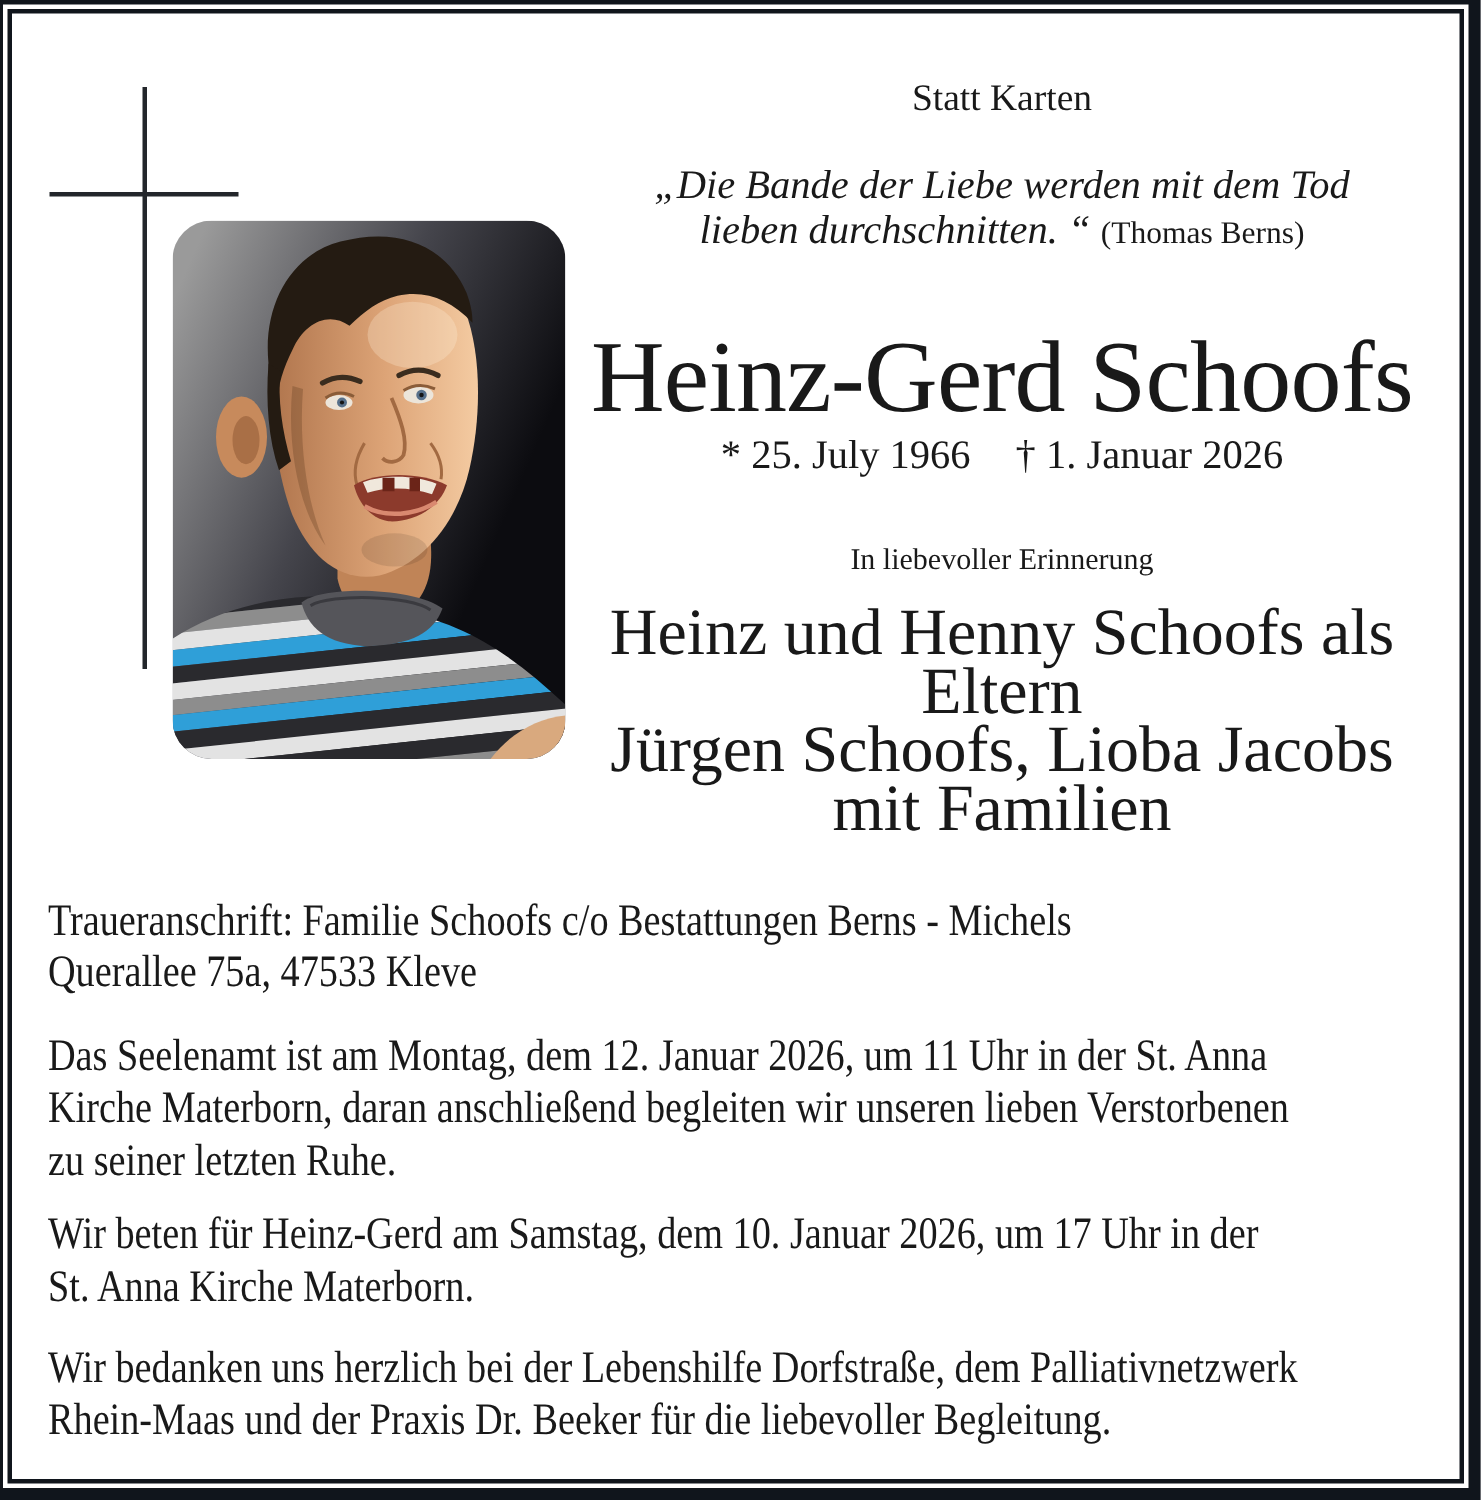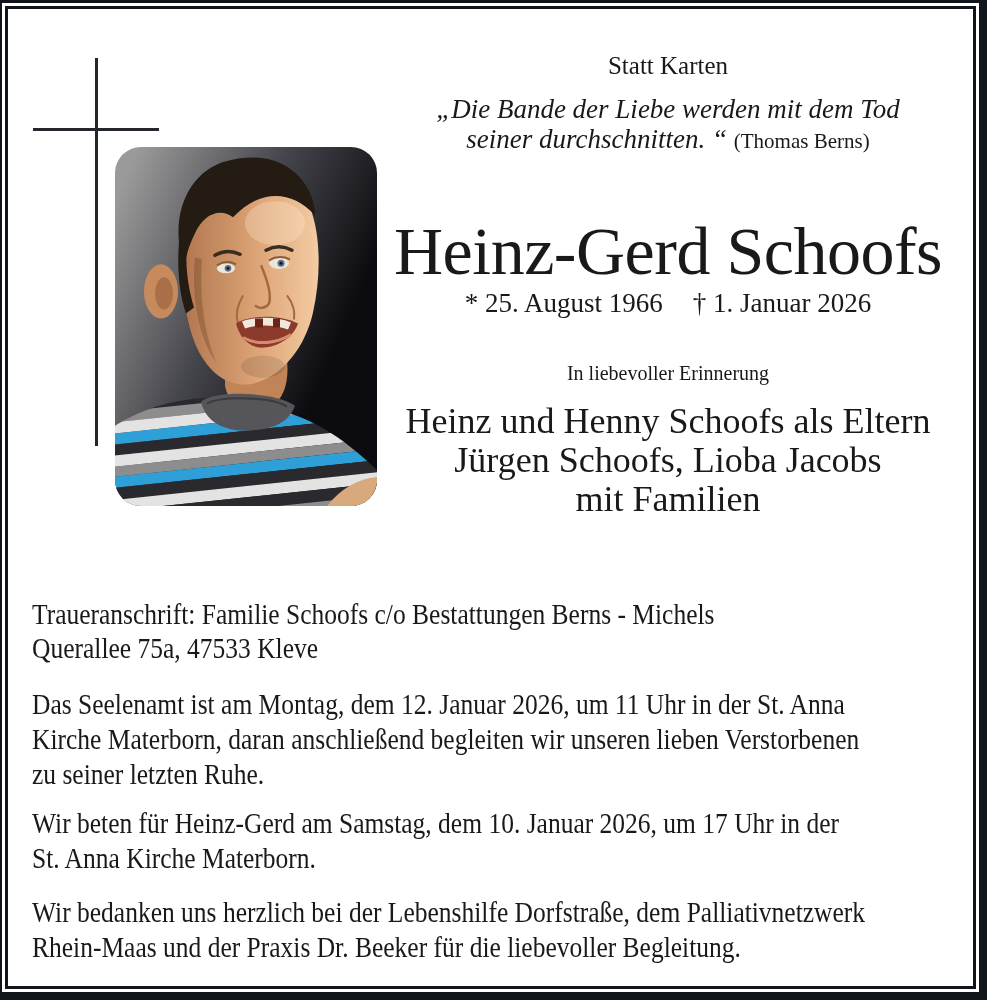--- a/index.html
+++ b/index.html
@@ -23,27 +23,27 @@
   .cross-h { position: absolute; left: 33px; top: 128px; width: 126px; height: 3px; background: #23262b; }
   
   .photo {
     position: absolute; left: 115px; top: 147px; width: 262px; height: 359px;
     border-radius: 26px; overflow: hidden;
   }
   .photo svg { display: block; width: 100%; height: 100%; }
   
   .hcol { position: absolute; left: 348px; width: 640px; text-align: center; }
   .statt { top: 40px; font-size: 25px; line-height: 30px; margin-top: 11px; }
-  .quote { top: 94px; font-size: 27px; line-height: 30px; font-style: italic; }
+  .quote { top: 108px; font-size: 27px; line-height: 30px; font-style: italic; }
   .quote .attr { font-style: normal; font-size: 21px; }
   .name { top: 218px; font-size: 68px; line-height: 66px; letter-spacing: -0.5px; }
   .dates { top: 287px; font-size: 27px; line-height: 32px; }
   .dates .birth { margin-right: 30px; }
   .memory { top: 358px; font-size: 20px; line-height: 30px; }
-  .mourners { top: 402px; font-size: 36px; line-height: 39px; }
+  .mourners { top: 402px; font-size: 44px; line-height: 39px; }
   
   .para {
     position: absolute; left: 32px; width: 1120px;
     font-size: 30px; line-height: 35px;
     transform: scaleX(0.85); transform-origin: left top;
     white-space: nowrap;
   }
   .p1 { top: 597px; line-height: 34px; }
   .p2 { top: 686px; }
   .p3 { top: 805px; }
@@ -140,27 +140,27 @@
       <path d="M128,190 C142,198 162,196 176,187" fill="none" stroke="#d98970" stroke-width="3"></path>
 
       <ellipse cx="148" cy="219" rx="22" ry="11" fill="rgba(0,0,0,0.10)"></ellipse>
     </svg>
   </div>
 
   <div class="hcol statt">Statt Karten</div>
 
   <div class="hcol quote">
     <div>„Die Bande der Liebe werden mit dem Tod</div>
-    <div><span>seiner durchschnitten. “</span> <span class="attr">(Thomas Berns)</span></div>
+    <div><span>lieben durchschnitten. “</span> <span class="attr">(Thomas Berns)</span></div>
   </div>
 
   <div class="hcol name">Heinz-Gerd Schoofs</div>
 
   <div class="hcol dates">
-    <span class="birth">* 25. August 1966</span><span>† 1. Januar 2026</span>
+    <span class="birth">* 25. July 1966</span><span>† 1. Januar 2026</span>
   </div>
 
   <div class="hcol memory">In liebevoller Erinnerung</div>
 
   <div class="hcol mourners">
     <div>Heinz und Henny Schoofs als Eltern</div>
     <div>Jürgen Schoofs, Lioba Jacobs</div>
     <div>mit Familien</div>
   </div>
 

